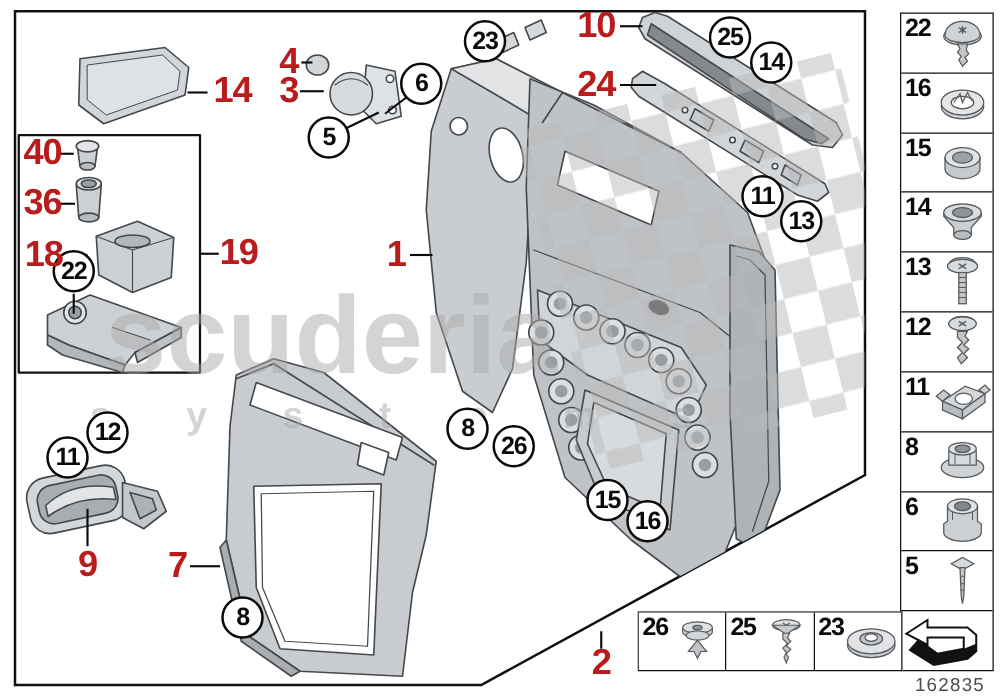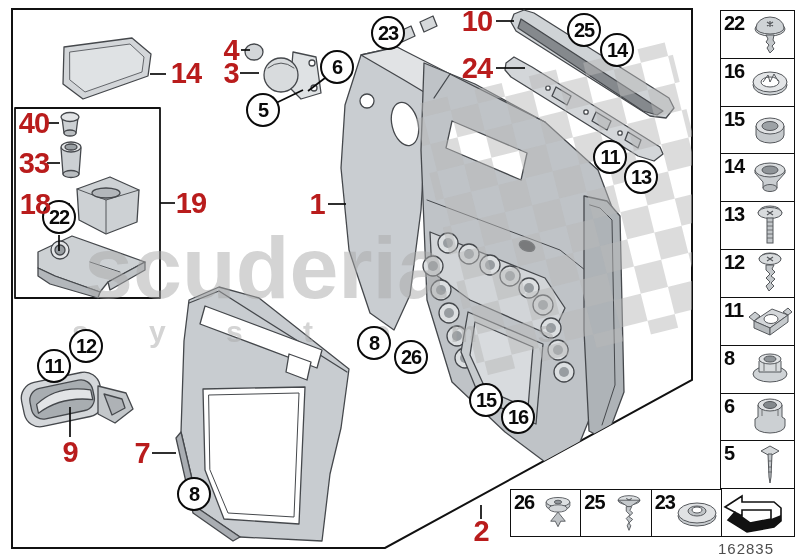--- a/index.html
+++ b/index.html
@@ -14,21 +14,21 @@
   #sidebar{position:absolute;left:720px;top:10px;width:75px;height:527px;box-sizing:border-box;
            border:1.8px solid #111;display:flex;flex-direction:column;background:#fff;}
   .side-cell{position:relative;flex:1 1 0;border-top:1.5px solid #111;}
   .side-cell:first-child{border-top:none;}
   .cell-num{position:absolute;left:3px;top:1px;font-weight:bold;font-size:20px;color:#0a0a0a;letter-spacing:-1px;}
   .cell-icon{position:absolute;right:1px;top:50%;transform:translateY(-50%);}
   #bottom-row{position:absolute;left:510px;top:489px;width:212px;height:48px;box-sizing:border-box;
               border:1.5px solid #111;display:flex;background:#fff;}
   .brow-cell{position:relative;flex:1 1 0;border-left:1.5px solid #111;}
   .brow-cell:first-child{border-left:none;}
-  #doc-number{position:absolute;left:718px;top:540px;width:70px;text-align:left;
+  #doc-number{position:absolute;left:718px;top:540px;width:70px;text-align:right;
               font-size:15px;color:#4e4e4e;letter-spacing:1px;}
 </style>
 </head>
 <body>
 
 <div id="stage">
 
   <svg id="art" width="800" height="560" viewBox="0 0 800 560">
     <defs>
       <pattern id="chk" width="56" height="56" patternUnits="userSpaceOnUse">
@@ -222,21 +222,21 @@
   <div class="callout" style="left:194px;top:494px">8</div>
 
   <div class="plain-label" style="left:186px;top:73px">14</div>
   <div class="plain-label" style="left:231px;top:50px">4</div>
   <div class="plain-label" style="left:231px;top:73px">3</div>
   <div class="plain-label" style="left:477px;top:21px">10</div>
   <div class="plain-label" style="left:477px;top:68px">24</div>
   <div class="plain-label" style="left:317px;top:204px">1</div>
   <div class="plain-label" style="left:191px;top:203px">19</div>
   <div class="plain-label" style="left:34px;top:123px">40</div>
-  <div class="plain-label" style="left:34px;top:163px">33</div>
+  <div class="plain-label" style="left:34px;top:163px">36</div>
   <div class="plain-label" style="left:35px;top:204px">18</div>
   <div class="plain-label" style="left:70px;top:452px">9</div>
   <div class="plain-label" style="left:142px;top:453px">7</div>
   <div class="plain-label" style="left:481px;top:531px">2</div>
 
   <div id="sidebar">
     <div class="side-cell">
       <span class="cell-num">22</span>
       <svg class="cell-icon" width="46" height="44" viewBox="0 0 46 44">
         <g stroke="#55585c" stroke-width="1">

